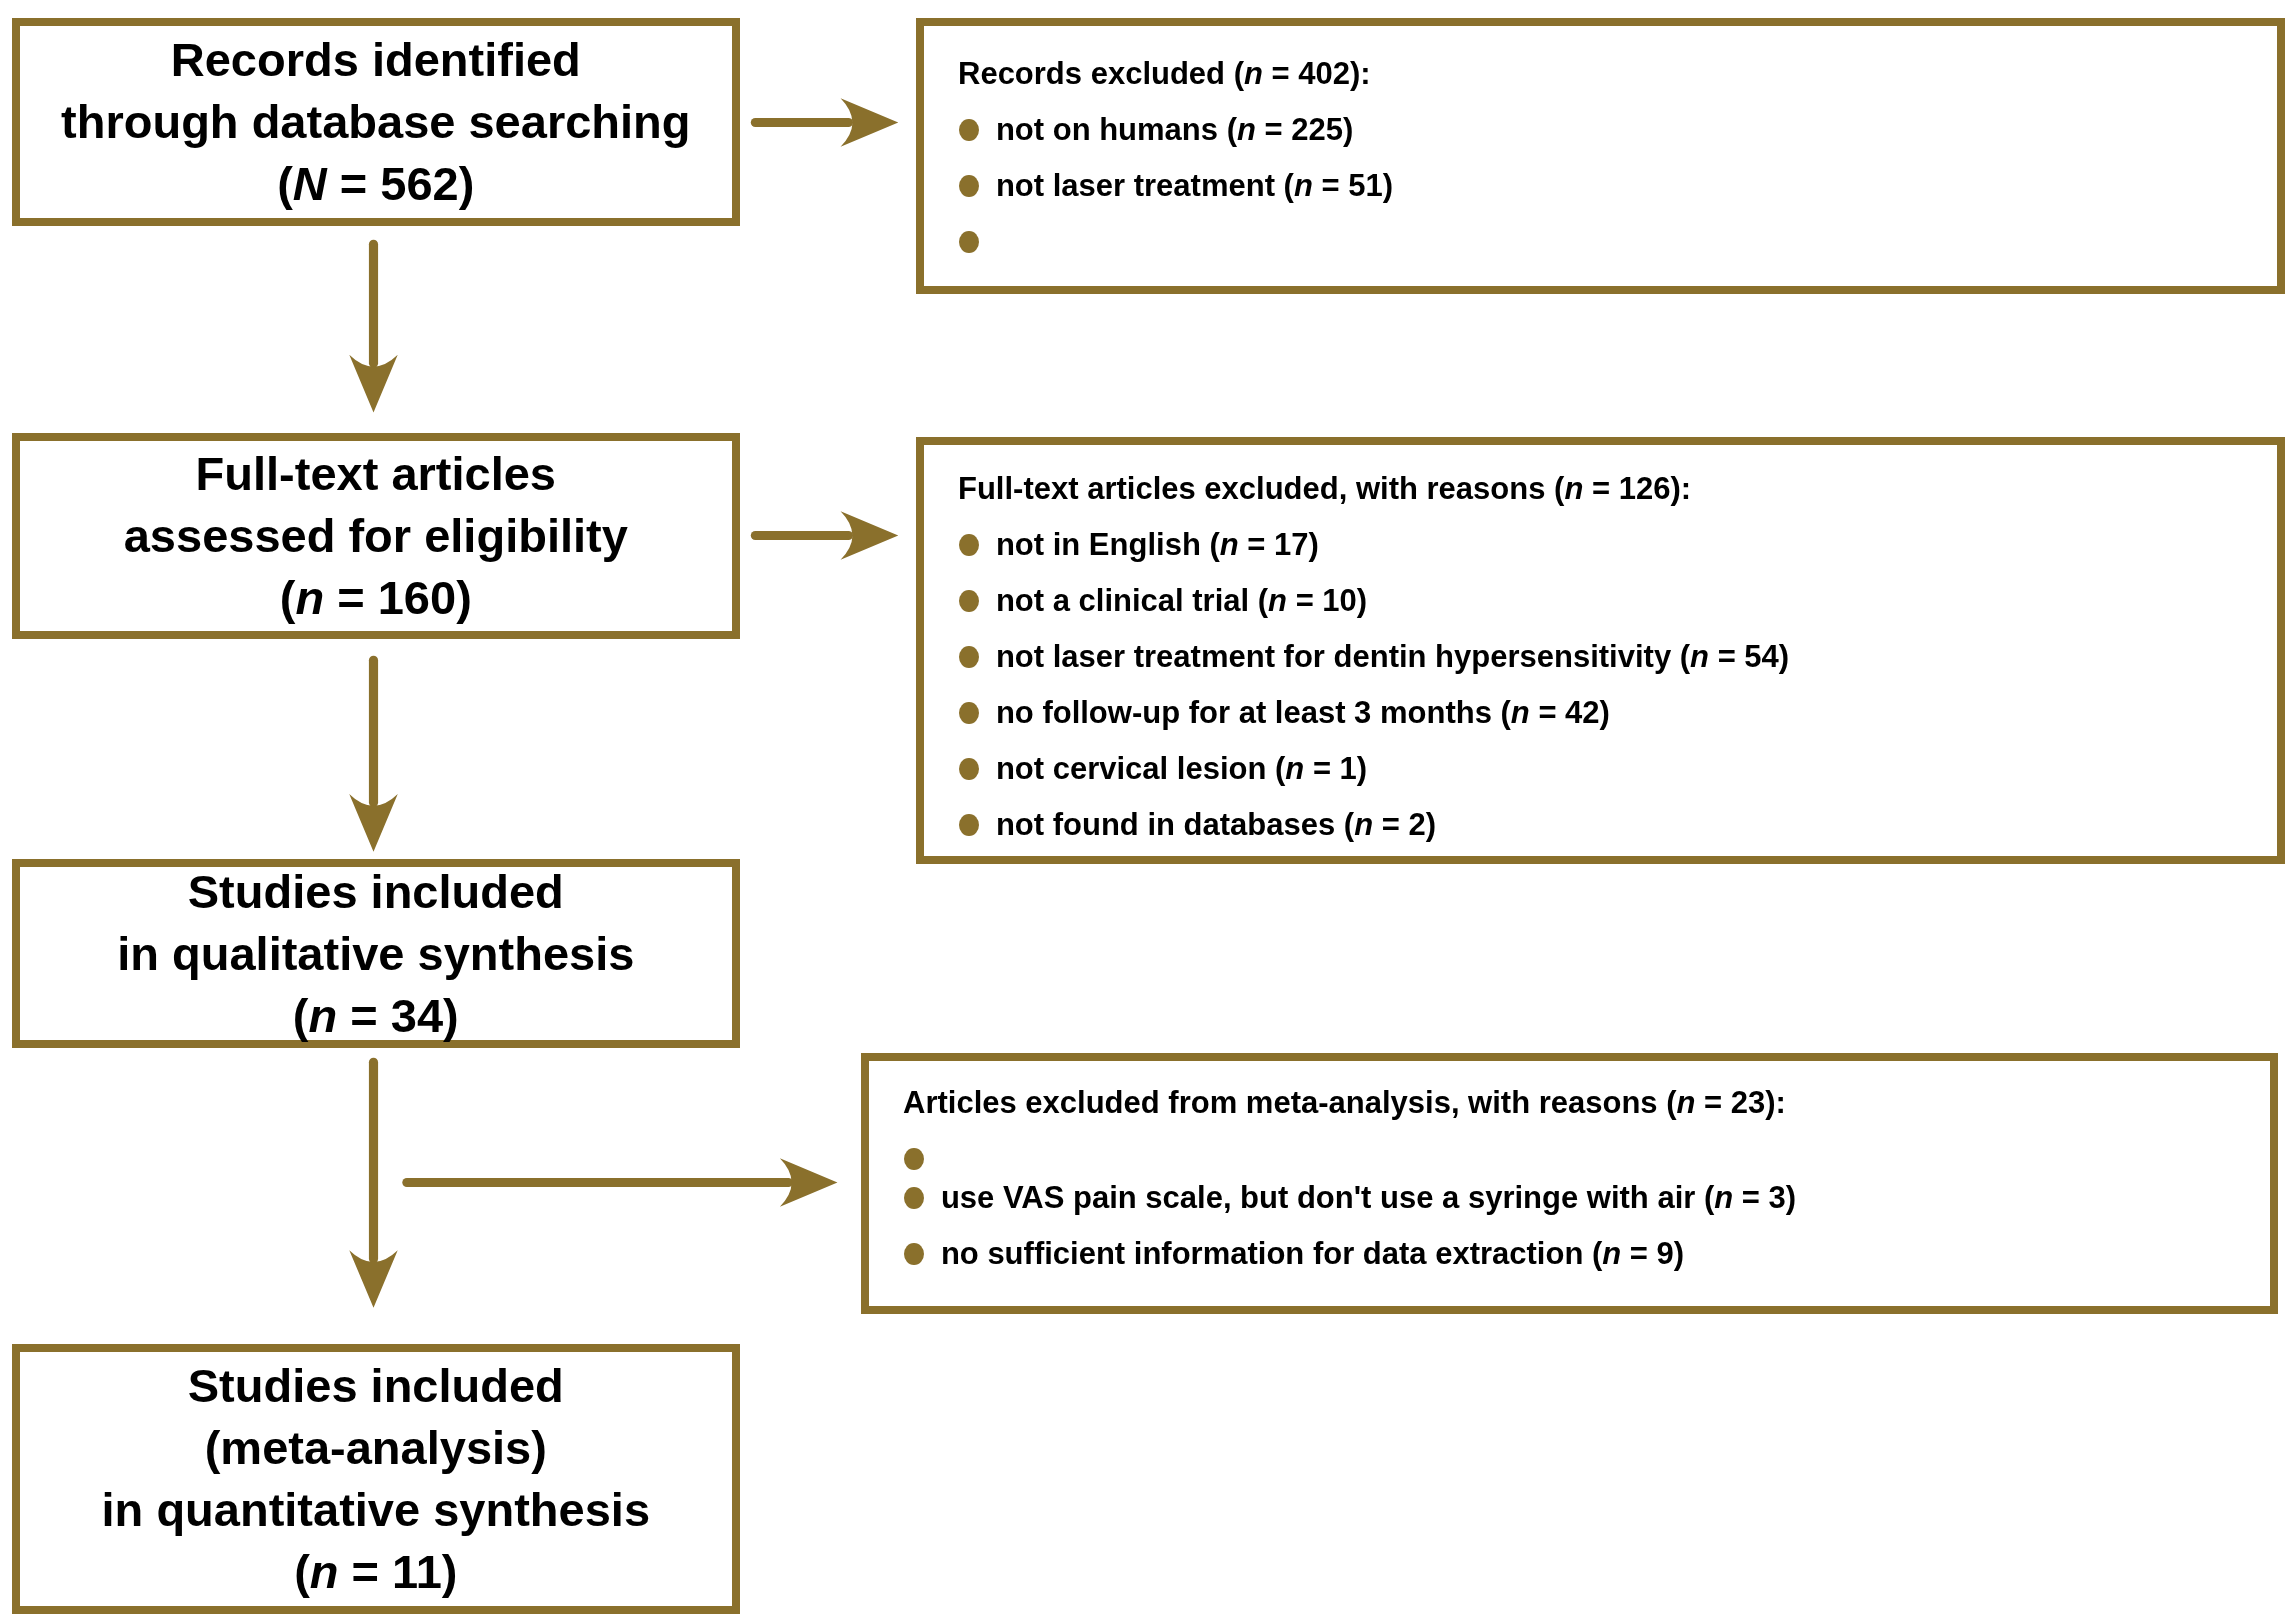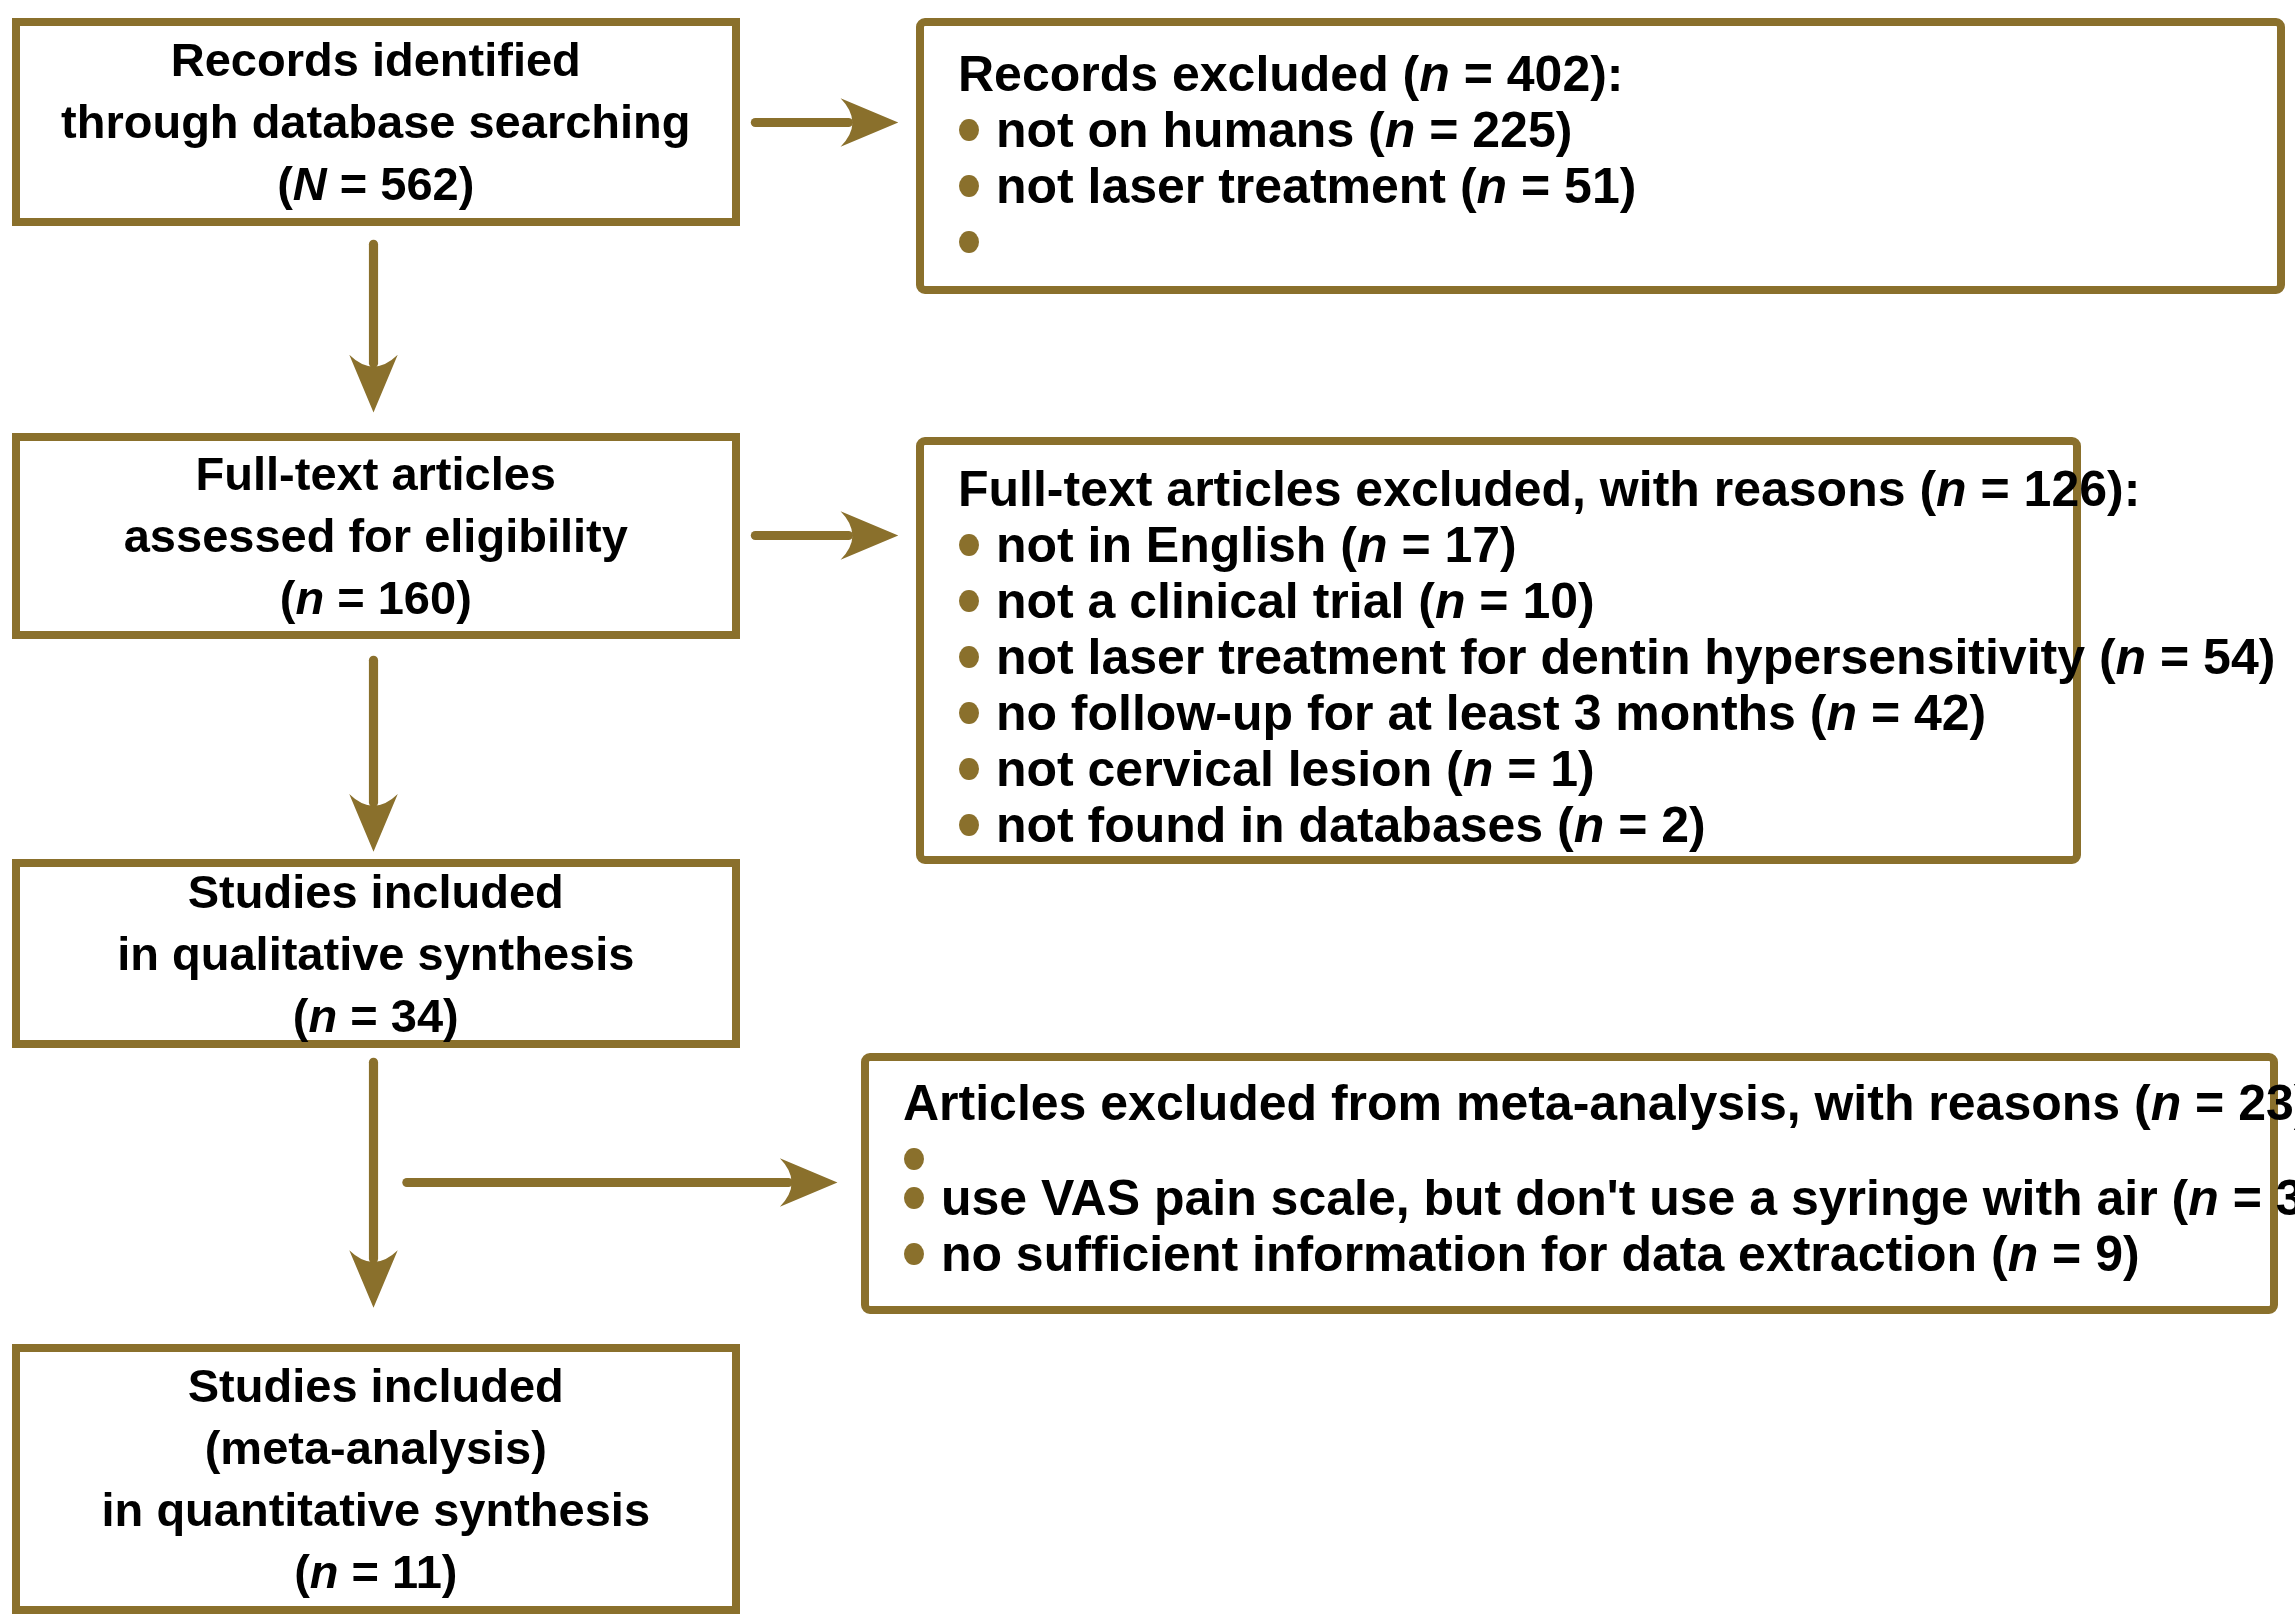--- a/index.html
+++ b/index.html
@@ -14,23 +14,23 @@
     border:8.5px solid var(--accent); background:var(--bg);
   }
   
   .lbox { display:flex; flex-direction:column; justify-content:center; align-items:center;
           text-align:center; font-size:47px; line-height:62px; }
   .l1 { left:11.8px;  top:18.3px;   width:728px; height:208px; }
   .l2 { left:11.8px;  top:433px;  width:728px; height:206px; }
   .l3 { left:11.8px;  top:859px; width:728px; height:189px; }
   .l4 { left:11.8px;  top:1344px; width:728px; height:270px; }
   
-  .rbox { font-size:50px; line-height:56px;border-radius:9px; }
+  .rbox { font-size:31px; line-height:56px; }
   .r1 { left:916px; top:18.3px;   width:1369px; height:276px; padding:19.6px 13px 0 34px; }
-  .r2 { left:916px; top:437px;  width:1165px; height:427px; padding:15.7px 13px 0 34px; }
+  .r2 { left:916px; top:437px;  width:1369px; height:427px; padding:15.7px 13px 0 34px; }
   .r3 { left:861px; top:1053px; width:1417px; height:261px; padding:14.4px 13px 0 34px; }
   .bline { white-space:nowrap; }
   .nv { font-style:italic; font-weight:bold; }
   .bullet { display:flex; align-items:flex-start; white-space:nowrap;text-align:right; }
   .dot { flex:0 0 auto; width:19.6px; height:22px; border-radius:50%;
          background:var(--accent); margin:17px 17px 0 1.3px; }
   
   .arrow { position:absolute; }
   .arrow line { stroke:var(--accent); stroke-width:14; stroke-linecap:round; }
   .arrow path { fill:var(--accent); }

